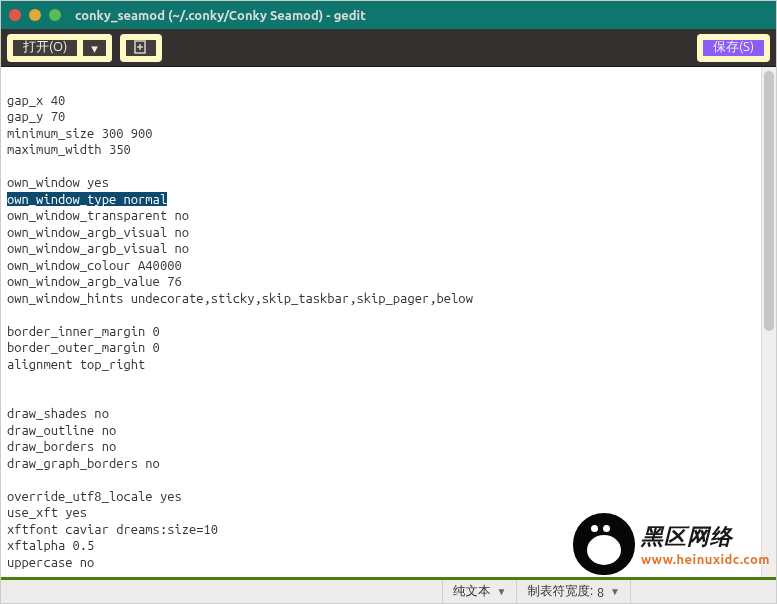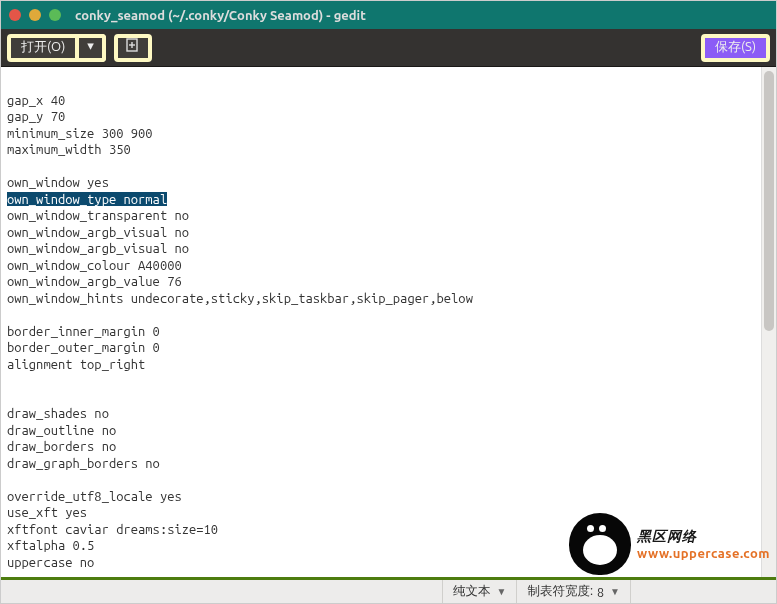--- a/index.html
+++ b/index.html
@@ -44,25 +44,25 @@
     height: 38px;
     background: #343230;
     display: flex;
     align-items: center;
     padding: 0 6px;
     border-bottom: 1px solid #1a1817;
   }
   .tbtn {
     height: 28px;
     background: #403d3a;
-    border: 4px solid #fef9c3;
+    border: 6px solid #fef9c3;
     color: #eee;
     font-size: 13px;
     display: flex;
-    align-items: flex-start;
+    align-items: flex-end;
     padding: 0 10px;
     border-radius: 4px;
     cursor: pointer;
   }
   .open-group {
     display: flex;
   }
   .open-btn {
     border-top-right-radius: 0;
     border-bottom-right-radius: 0;
@@ -171,21 +171,21 @@
     width: 7px; height: 7px;
     background: #fff;
     border-radius: 50%;
     box-shadow: -12px 0 0 #fff;
   }
   .wm-text {
     display: flex;
     flex-direction: column;
     font-weight: bold;
   }
-  .wm-line1 { font-size: 14px; color: #111; letter-spacing: 1px; font-style: italic;}
+  .wm-line1 { font-size: 22px; color: #111; letter-spacing: 1px; font-style: italic;}
   .wm-line2 { font-size: 13px; color: #e46d1f; letter-spacing: 0.5px;}
 </style>
 </head>
 <body>
 
 <div class="titlebar">
   <div class="traffic-lights">
     <div class="tl tl-close"></div>
     <div class="tl tl-min"></div>
     <div class="tl tl-max"></div>
@@ -266,15 +266,15 @@
     <span>8</span>
     <span class="caret-down">▼</span>
   </div>
   <div class="sbcell" style="width:140px;"></div>
 </div>
 
 <div class="wm">
   <div class="wm-penguin"></div>
   <div class="wm-text">
     <div class="wm-line1">黑区网络</div>
-    <div class="wm-line2">www.uppercase.com</div>
+    <div class="wm-line2">www.heinuxidc.com</div>
   </div>
 </div>
 
 </body></html>

